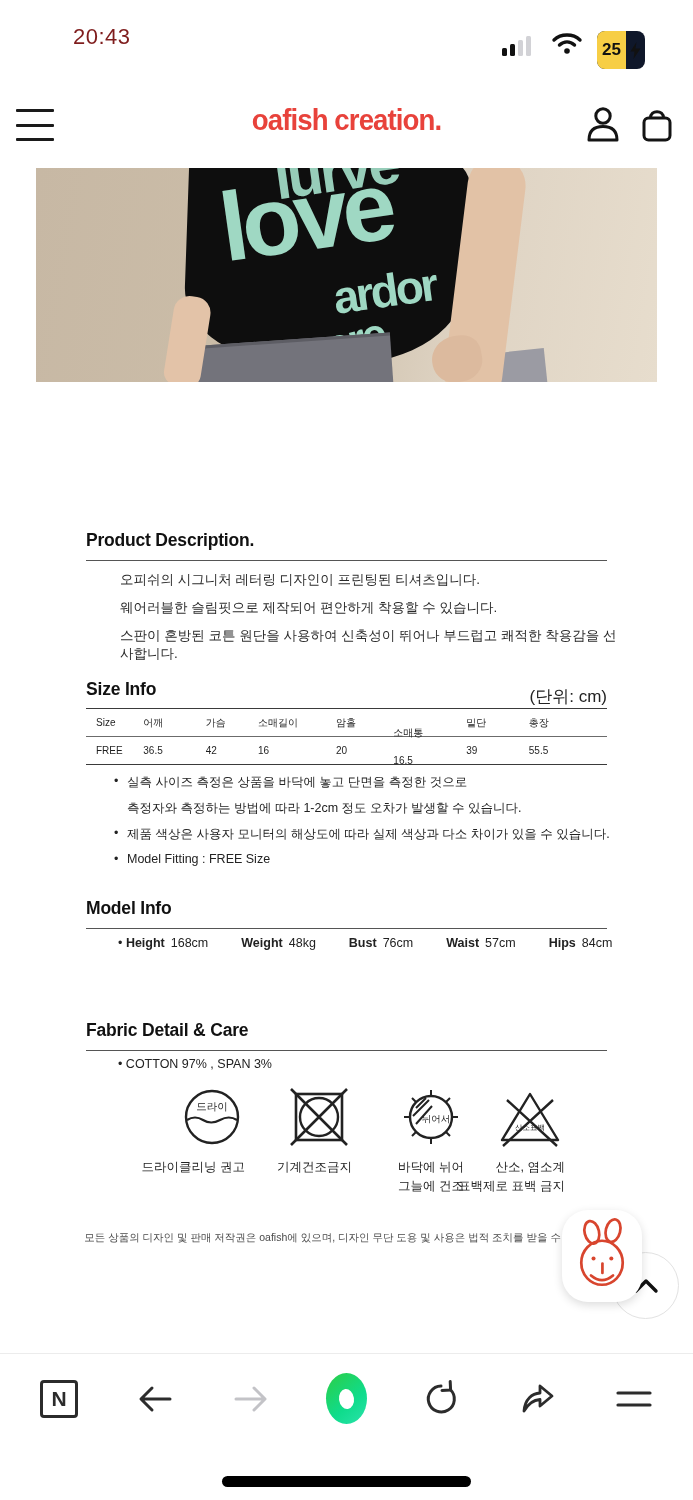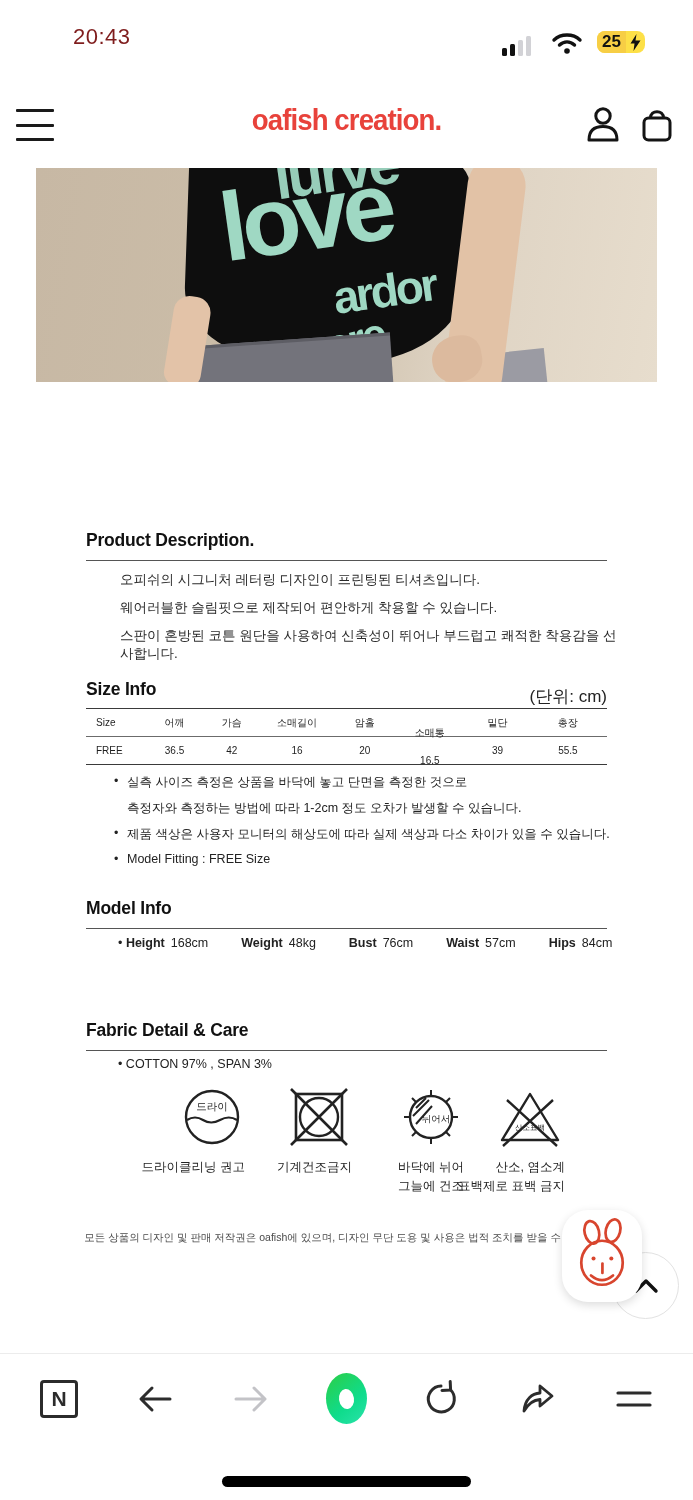--- a/index.html
+++ b/index.html
@@ -7,22 +7,22 @@
   body { width:693px; height:1500px; position:relative; overflow:hidden;
          font-family:"Liberation Sans","DejaVu Sans",sans-serif; color:#1a1a1a; }
   .abs { position:absolute; }
 
   
   .time { left:73px; top:24px; font-size:22px; font-weight:400; letter-spacing:.5px; color:#7f1d1d; }
   .sig  { left:502px; top:36px; display:flex; align-items:flex-end; gap:3px; }
   .sig i { display:block; width:5px; border-radius:1.5px; background:#111; }
   .sig i.dim { background:#d2d2d6; }
   .wifi { left:551px; top:31px; }
-  .batt { left:597px; top:31px; width:48px; height:22px; border-radius:8px; overflow:hidden;
-          display:flex; background:#fde047; }
+  .batt { left:597px; top:31px; width:48px; height:38px; border-radius:8px; overflow:hidden;
+          display:flex; background:#0f172a; }
   .batt .yel { width:60%; background:#f7ce45; display:flex; align-items:center; justify-content:center;
                font-size:17px; font-weight:700; color:#111; }
   .batt .rest { flex:1; display:flex; align-items:center; justify-content:center; }
 
   
   .burger { left:16px; top:109px; width:38px; height:32px; display:flex; flex-direction:column; justify-content:space-between; cursor:pointer; }
   .burger i { display:block; height:3px; background:#1a1a1a; border-radius:1px; }
   .logo { left:0; top:103px; width:693px; text-align:center; font-size:30px; font-weight:700;
           letter-spacing:-1px; transform:scaleX(.92); color:#e8423b; }
   .hicon { top:104px; width:40px; height:42px; cursor:pointer; }
@@ -51,21 +51,21 @@
 
   
   .stitle { left:86px; font-size:17.5px; font-weight:700; color:#111; letter-spacing:-.2px; }
   .srule  { left:86px; width:521px; height:0; border-top:1.5px solid #555; }
   .desc-line { left:120px; width:500px; font-size:13.5px; color:#2b2b2b; }
   .unit { left:86px; width:521px; text-align:right; font-size:17px; color:#222; }
 
   .tbl { left:86px; top:708px; width:521px; border-top:1.5px solid #3a3a3a; border-bottom:1.5px solid #3a3a3a; }
   .trow { display:flex; height:27px; align-items:center; font-size:10px; color:#1e1e1e; }
   .trow.head { border-bottom:1px solid #6b6b6b; height:28px; }
-  .tc { text-align:center; }
+  .tc { }
   .tc:nth-child(1){ width:11%; text-align:left; padding-left:10px; }
   .tc:nth-child(2){ width:12%; } .tc:nth-child(3){ width:10%; } .tc:nth-child(4){ width:15%; }
   .tc:nth-child(5){ width:11%; } .tc:nth-child(6){ width:14%;margin-top:20px; } .tc:nth-child(7){ width:12%; }
   .tc:nth-child(8){ width:15%; }
 
   .note { left:114px; width:500px; font-size:12.5px; color:#222; display:flex; }
   .note .b { width:13px; flex:none; }
 
   .stats { left:118px; width:500px; font-size:12.5px; color:#222; display:flex; gap:33px; }
   .stats b { font-weight:700; margin-right:6px; }

